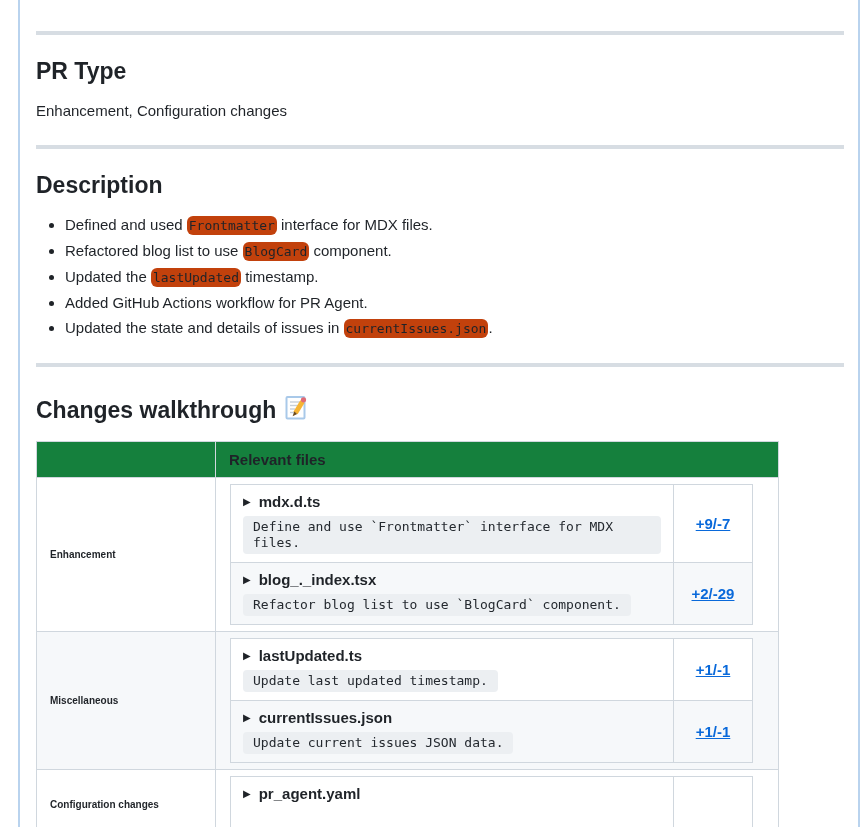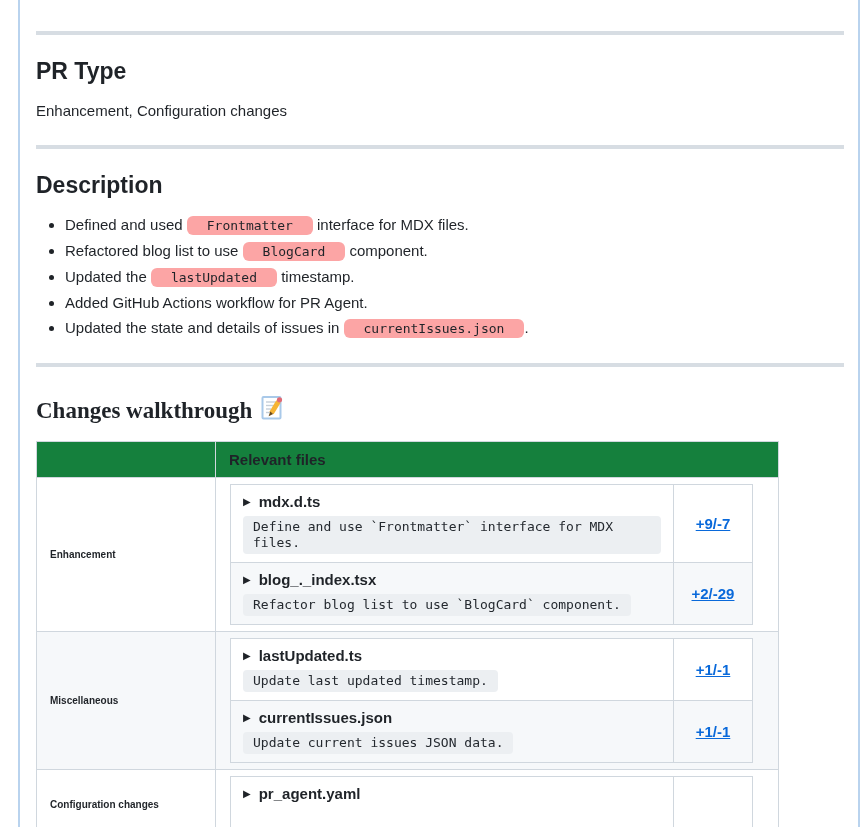--- a/index.html
+++ b/index.html
@@ -37,37 +37,36 @@
     font-size: 23px;
     font-weight: 700;
     line-height: 25px;
     margin: 24px 0 16px 0;
   }
   h3.h-walk {
     display: flex;
     align-items: center;
     gap: 9px;
     margin-top: 28px;
-    font-family: Liberation Serif, serif;
   }
   p.pr-type-value { line-height: 22px; margin: 16px 0; }
   ul.desc-list {
     margin: 16px 0 16px 0;
     padding-left: 29px;
   }
   ul.desc-list li {
     line-height: 22px;
     margin-bottom: 3px;
   }
   .inline-code {
     font-family: "DejaVu Sans Mono", "Liberation Mono", monospace;
     font-size: 13px;
-    background: #fca5a5;
+    background: #c2410c;
     border-radius: 6px;
-    padding: 2px 20px;
+    padding: 2px 2px;
     white-space: nowrap;
   }
   .inline-code:empty { display: none; padding: 0; }
   
   table.wt {
     border-collapse: collapse;
     margin-top: 16px;
     width: 743px;
     table-layout: fixed;
   }

